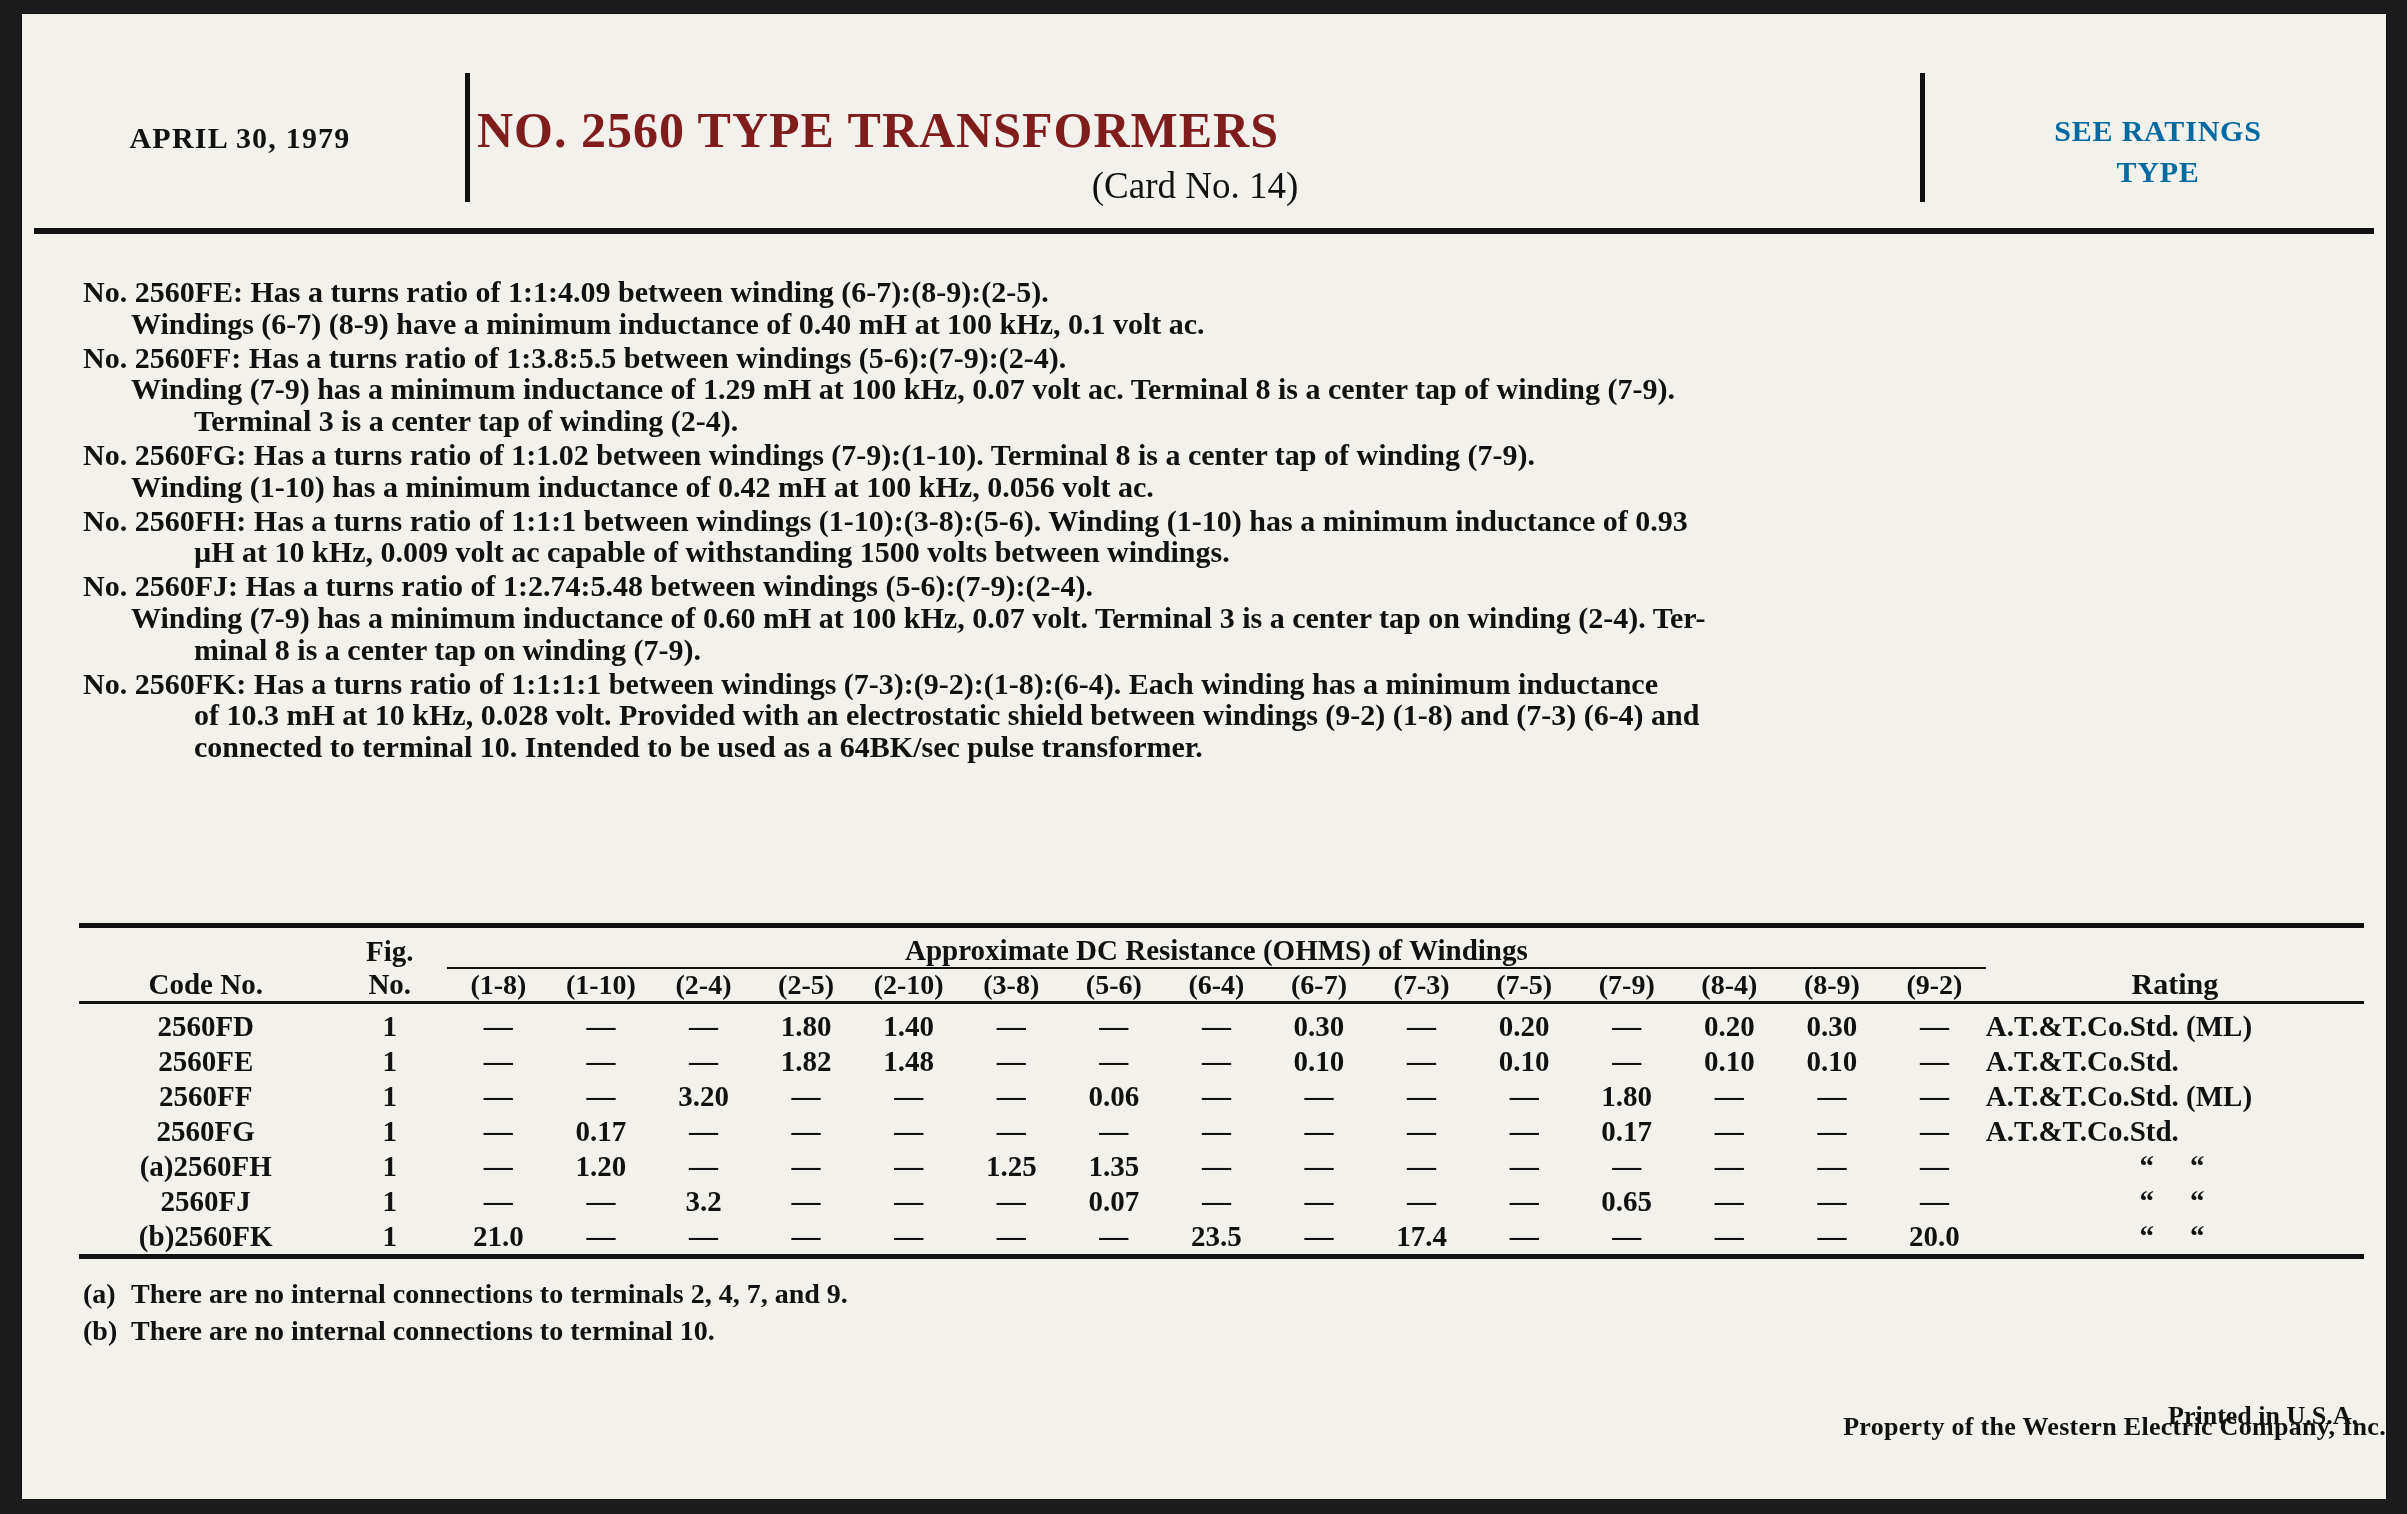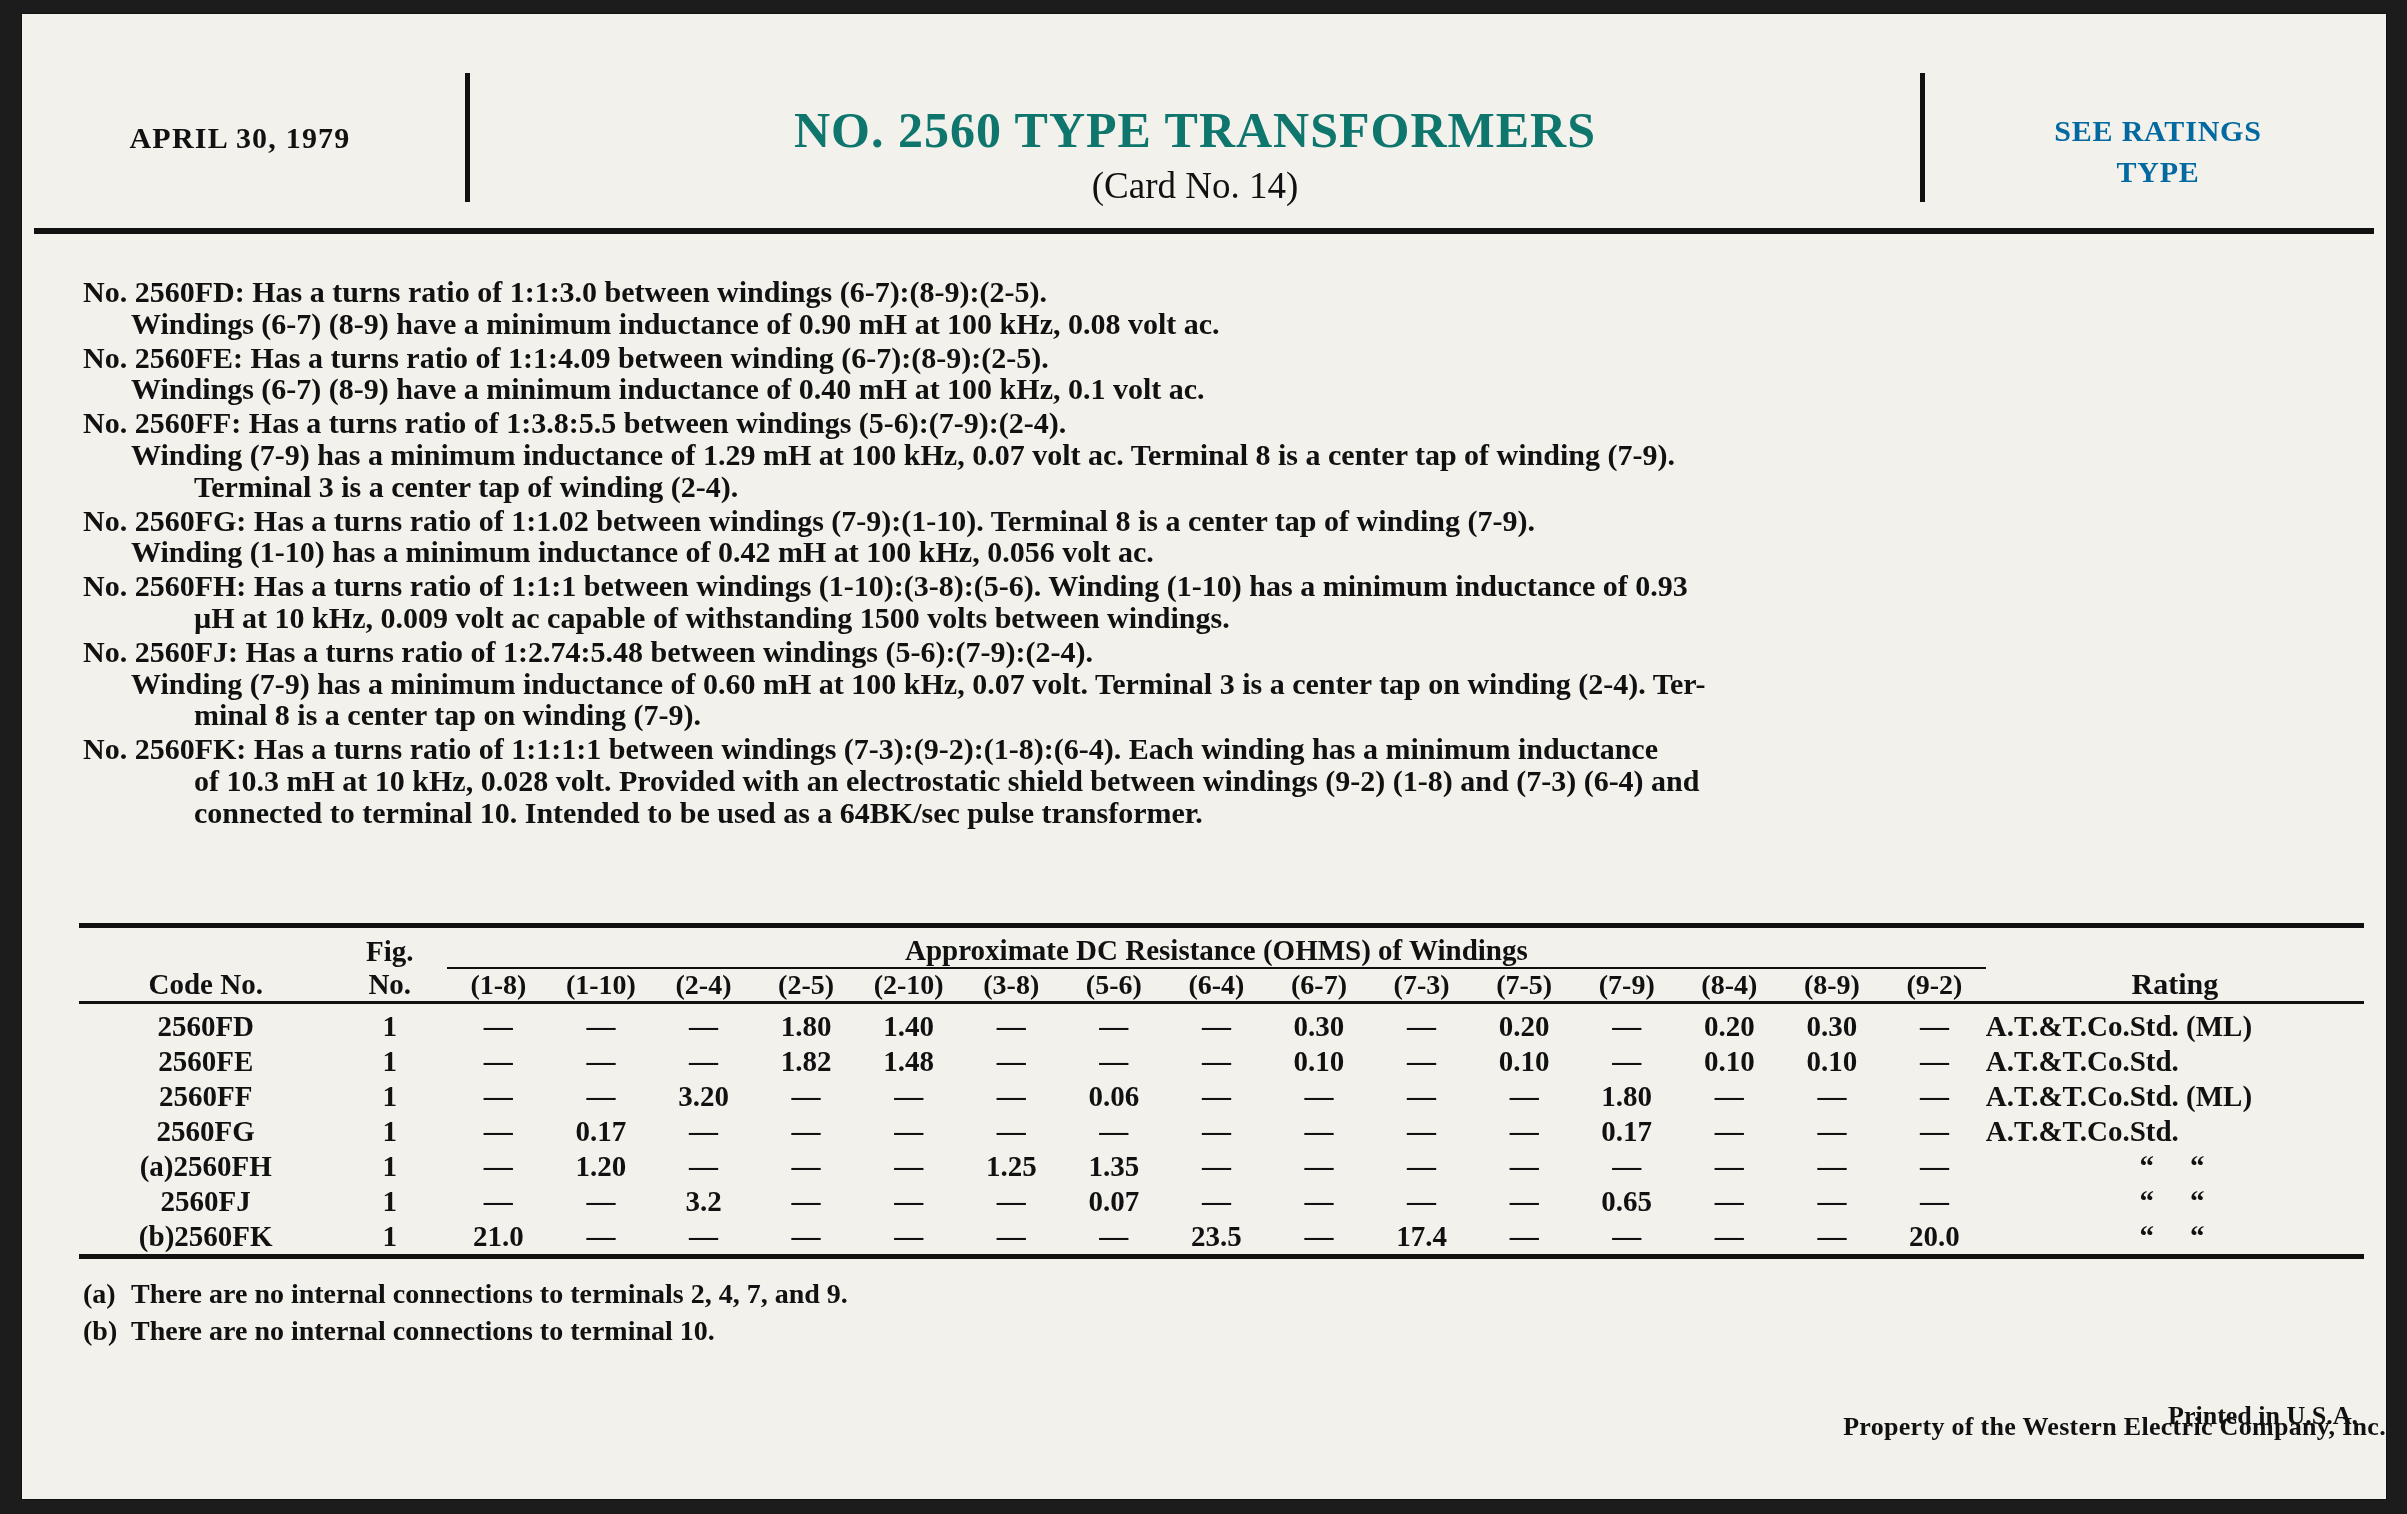--- a/index.html
+++ b/index.html
@@ -60,25 +60,24 @@
     top: 59px;
     width: 5px;
     height: 129px;
     background: #111;
   }
   .hdr-title {
     position: absolute;
     left: 455px;
     top: 87px;
     width: 1436px;
-    text-align: center;
     font-size: 50px;
     font-weight: bold;
     letter-spacing: 1px;
-    color: #0f766e;
+    color: #7f1d1d;
   }
   .hdr-sub {
     position: absolute;
     left: 455px;
     top: 150px;
     width: 1436px;
     text-align: center;
     font-size: 37px;
     color: #111;
   }
@@ -261,24 +260,20 @@
       <div class="hdr-rule-right"></div>
       <div class="hdr-note">
         <span>SEE RATINGS</span><br>
         <span>TYPE</span>
       </div>
       <div class="hdr-bar"></div>
     </div>
 
     <div class="specs">
 
-      <div class="spec">
-        <span class="lead">No. 2560FD:  Has a turns ratio of 1:1:3.0 between windings (6-7):(8-9):(2-5).</span>
-        <span class="cont">Windings (6-7) (8-9) have a minimum inductance of 0.90 mH at 100 kHz, 0.08 volt ac.</span>
-      </div>
 
       <div class="spec">
         <span class="lead">No. 2560FE:  Has a turns ratio of 1:1:4.09 between winding (6-7):(8-9):(2-5).</span>
         <span class="cont">Windings (6-7) (8-9) have a minimum inductance of 0.40 mH at 100 kHz, 0.1 volt ac.</span>
       </div>
 
       <div class="spec">
         <span class="lead">No. 2560FF:  Has a turns ratio of 1:3.8:5.5 between windings (5-6):(7-9):(2-4).</span>
         <span class="cont just">Winding (7-9) has a minimum inductance of 1.29 mH at 100 kHz, 0.07 volt ac. Terminal 8 is a center tap of winding (7-9).</span>
         <span class="cont2">Terminal 3 is a center tap of winding (2-4).</span>

